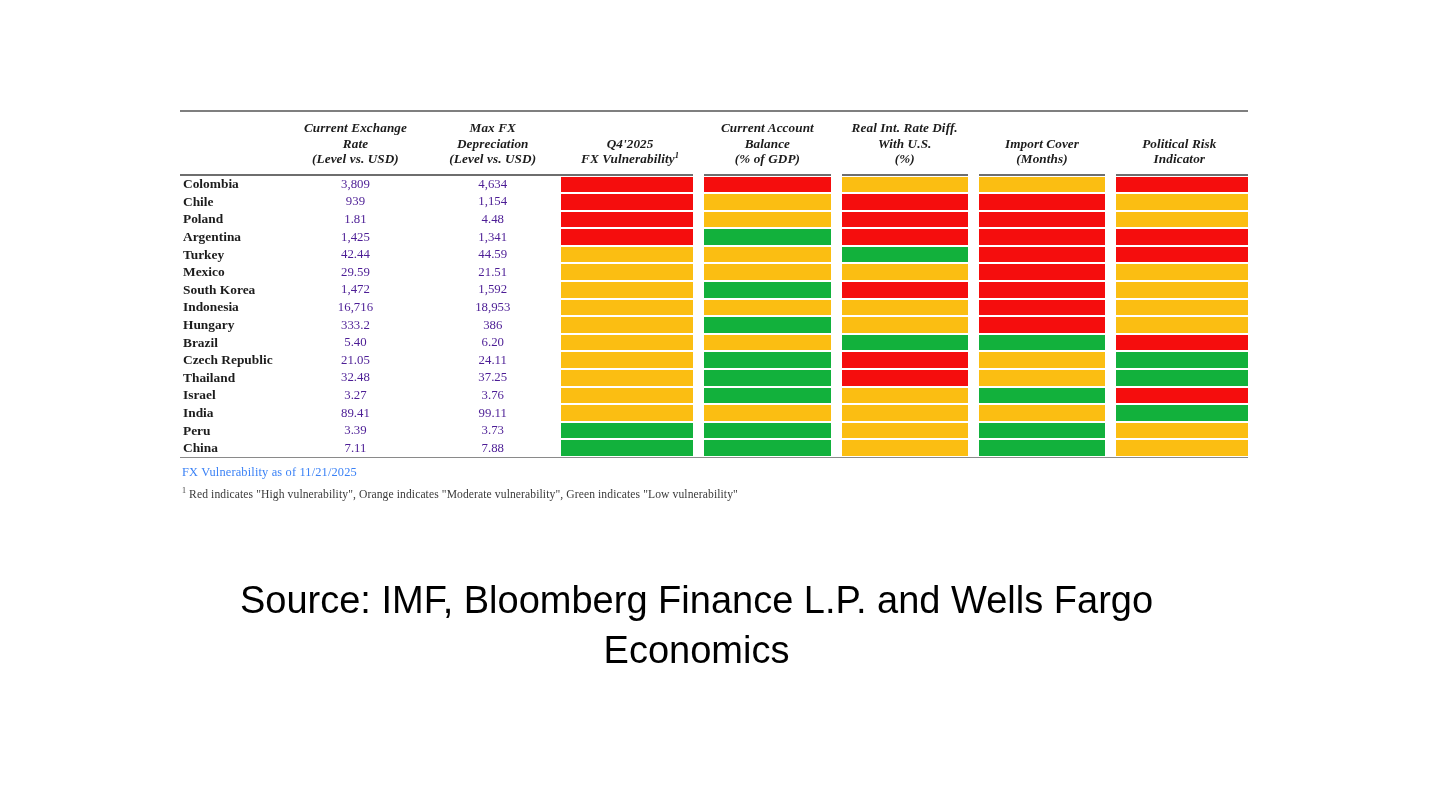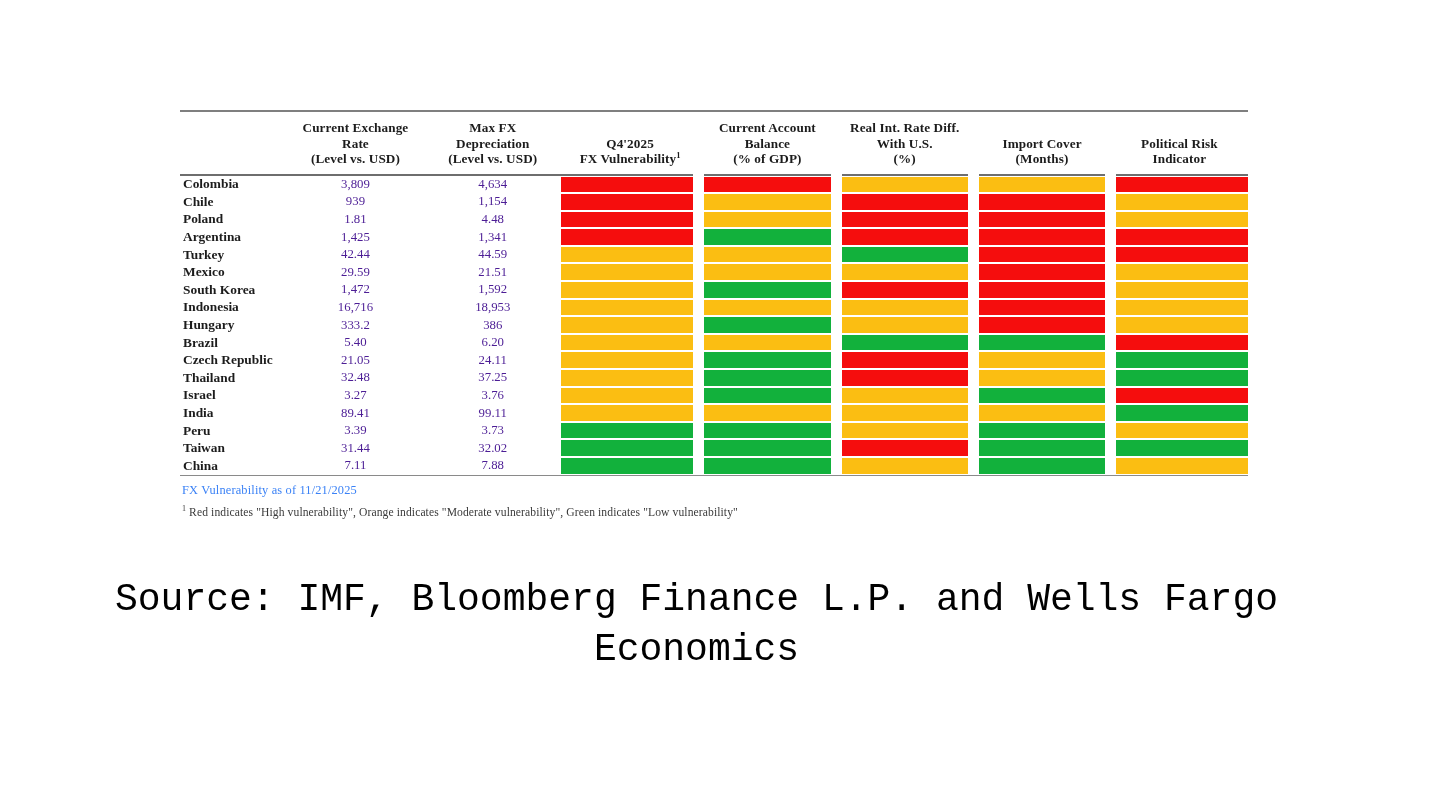--- a/index.html
+++ b/index.html
@@ -115,21 +115,21 @@
   }
   .note2 sup { font-size: 8px; vertical-align: super; line-height: 0; }
 
   
   #source {
     position: absolute;
     left: 0;
     top: 575px;
     width: 1393px;
     text-align: center;
-    font-family: Liberation Mono, monospace;
+    font-family: Liberation Sans, sans-serif;
     font-size: 38px;
     line-height: 50px;
     color: #000000;
   }
 </style>
 </head>
 <body>
 
 <div id="figure">
 
@@ -140,21 +140,21 @@
       <col class="c-country">
       <col class="c-num">
       <col class="c-num">
       <col class="c-block">
       <col class="c-block">
       <col class="c-block">
       <col class="c-block">
       <col class="c-block">
     </colgroup>
     <thead>
-      <tr style="border-bottom: 2px solid rgb(110, 110, 110);">
+      <tr style="border-bottom: 2px solid rgb(110, 110, 110); font-style: italic;">
         <th class="blank"></th>
 
         <th>
           <span class="hl">Current Exchange</span>
           <span class="hl">Rate</span>
           <span class="hl">(Level vs. USD)</span>
         </th>
 
         <th>
           <span class="hl">Max FX</span>
@@ -482,40 +482,20 @@
             <span class="swatch sw-green"></span>
           </td>
           <td class="blockcell gapleft">
             <span class="swatch sw-orange"></span>
           </td>
           <td class="blockcell gapleft">
             <span class="swatch sw-green"></span>
           </td>
           <td class="blockcell gapleft">
             <span class="swatch sw-orange"></span>
-          </td>
-        </tr>
-        <tr>
-          <td class="country">Taiwan</td>
-          <td class="num">31.44</td>
-          <td class="num">32.02</td>
-          <td class="blockcell">
-            <span class="swatch sw-green"></span>
-          </td>
-          <td class="blockcell gapleft">
-            <span class="swatch sw-green"></span>
-          </td>
-          <td class="blockcell gapleft">
-            <span class="swatch sw-red"></span>
-          </td>
-          <td class="blockcell gapleft">
-            <span class="swatch sw-green"></span>
-          </td>
-          <td class="blockcell gapleft">
-            <span class="swatch sw-green"></span>
           </td>
         </tr>
         <tr>
           <td class="country">China</td>
           <td class="num">7.11</td>
           <td class="num">7.88</td>
           <td class="blockcell">
             <span class="swatch sw-green"></span>
           </td>
           <td class="blockcell gapleft">

